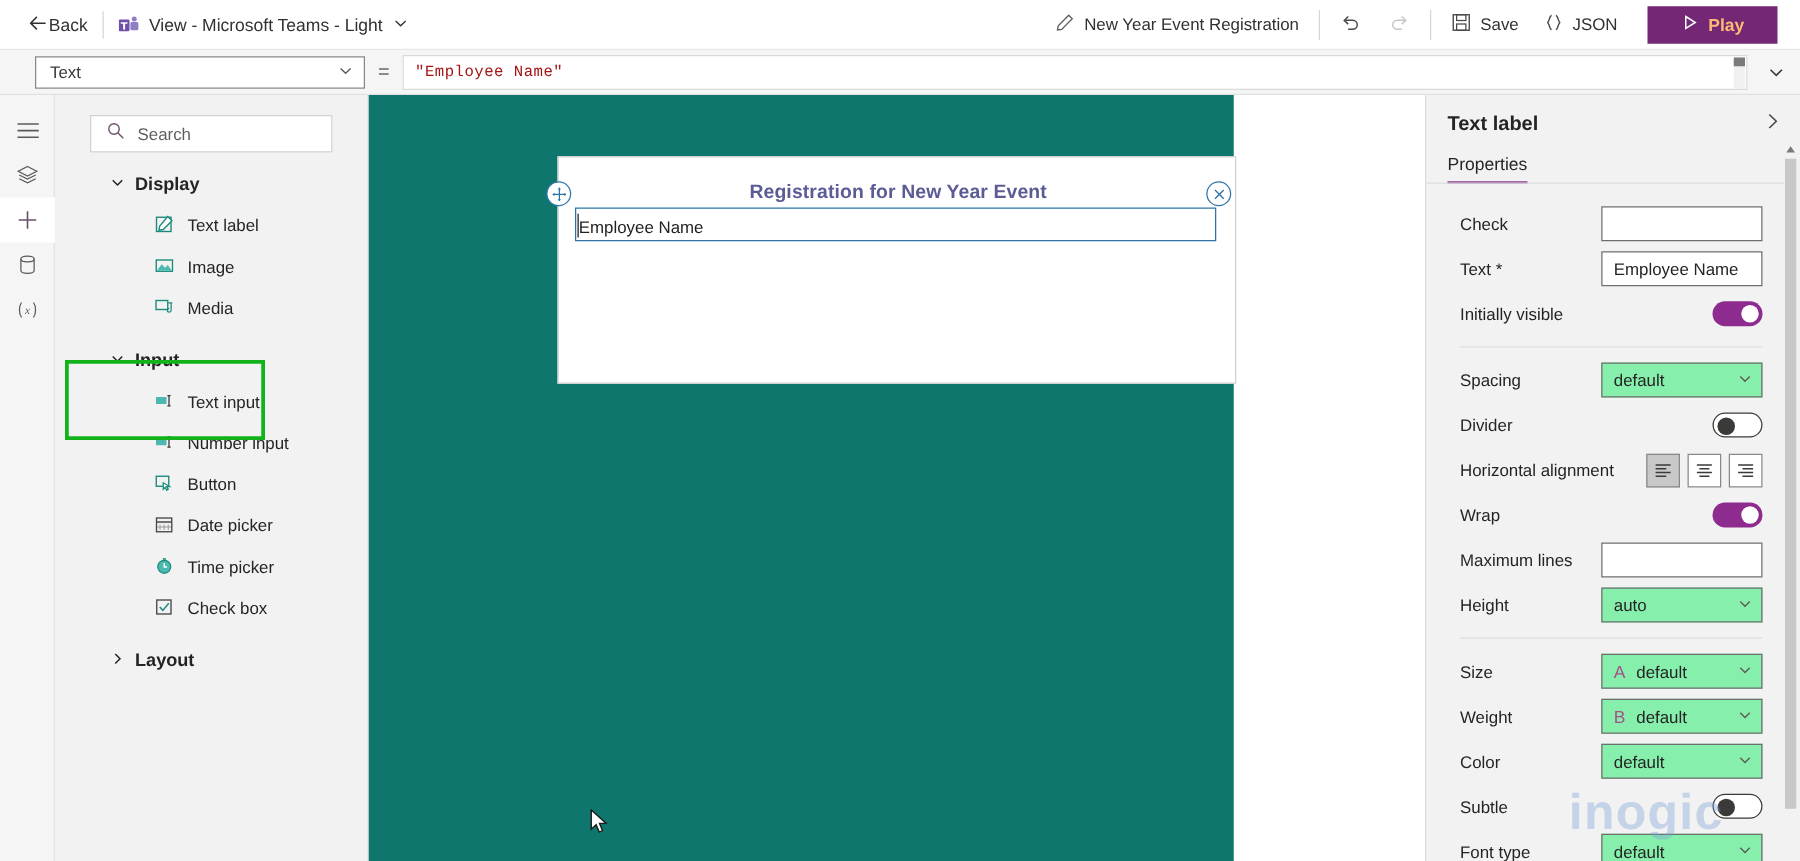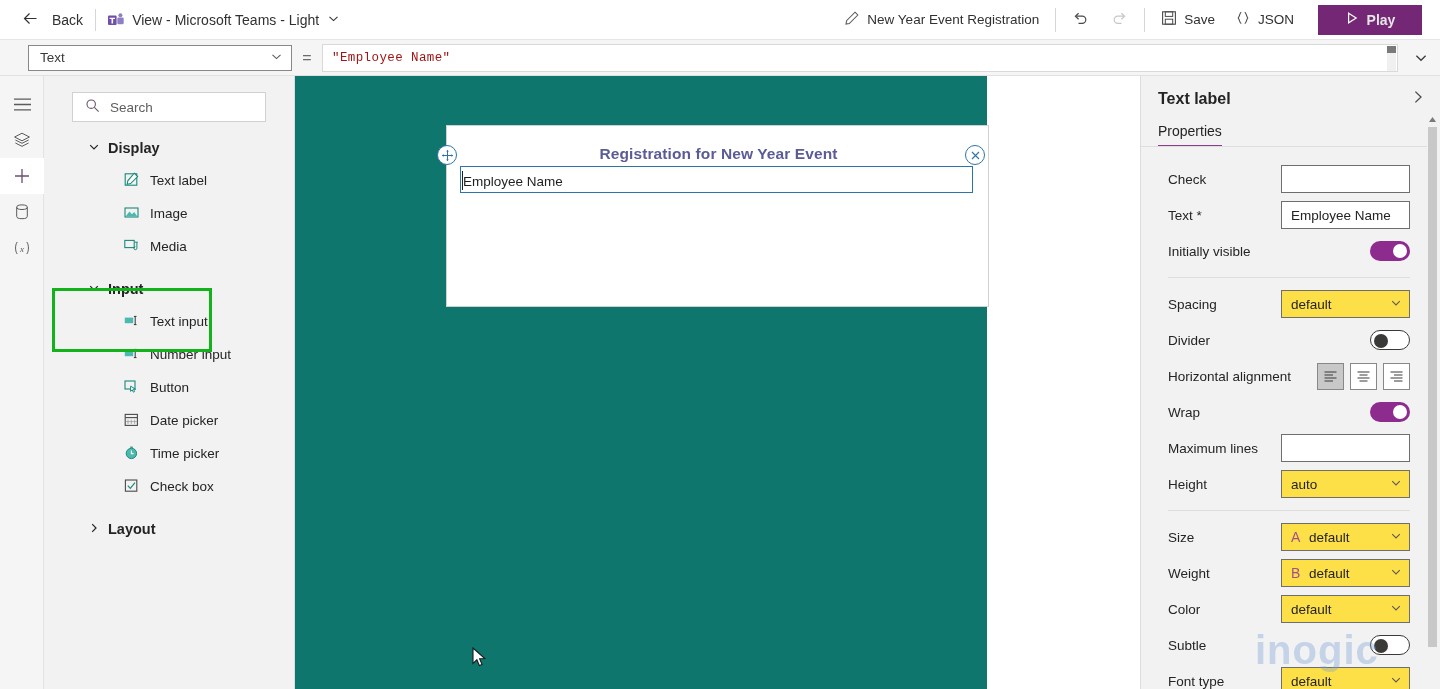--- a/index.html
+++ b/index.html
@@ -14,21 +14,21 @@
   .app { position: relative; width: 1440px; height: 689px; }
 
   
   .topbar {
     position: absolute; top: 0; left: 0; width: 1440px; height: 40px;
     background: #ffffff;
     display: flex; align-items: center;
     border-bottom: 1px solid #e6e6e6;
   }
   .tb-back {
-    display: flex; align-items: center; gap: 13px;
+    display: flex; align-items: center; gap: 0;
     margin-left: 22px; font-size: 14px; color: #323130; cursor: pointer;
   }
   .tb-sep {
     width: 1px; height: 22px; background: #d6d6d6; margin: 0 12px;
   }
   .tb-view {
     display: flex; align-items: center; gap: 8px;
     font-size: 14px; color: #323130; cursor: pointer;
   }
   .teams-ico { width: 16px; height: 16px; display:inline-block; }
@@ -36,21 +36,21 @@
   .tb-right { display: flex; align-items: center; height: 40px; }
   .tb-item {
     display: flex; align-items: center; gap: 7px;
     font-size: 13.5px; color: #323130; cursor: pointer;
     padding: 0 10px; height: 40px;
   }
   .tb-item.disabled { color: #c8c6c4; cursor: default; }
   .tb-divider { width: 1px; height: 24px; background: #d6d6d6; margin: 0 6px; }
   .play-btn {
     display: flex; align-items: center; justify-content: center; gap: 8px;
-    background: #742774; color: #e5e5e5;
+    background: #742774; color: #fdba74;
     width: 104px; height: 30px; margin-left: 14px; margin-right: 18px;
     font-size: 14px; font-weight: bold; cursor: pointer;
   }
 
   
   .formulabar {
     position: absolute; top: 40px; left: 0; width: 1440px; height: 36px;
     background: #f5f5f5; display: flex; align-items: center;
     border-bottom: 1px solid #e1e1e1;
   }
@@ -192,21 +192,21 @@
   .prow {
     display: flex; align-items: center; height: 36px; padding: 0 30px 0 27px;
   }
   .prow .plabel { flex: 1 1 auto; font-size: 13.5px; color: #242424; }
   .pinput {
     width: 129px; height: 28px; background: #ffffff; border: 1px solid #6e6e6e;
     display: flex; align-items: center; padding-left: 9px;
     font-size: 13.5px; color: #242424;
   }
   .pselect {
-    width: 129px; height: 28px; background: #fde047; border: 1px solid #6e6e6e;
+    width: 129px; height: 28px; background: #86efac; border: 1px solid #6e6e6e;
     display: flex; align-items: center; padding: 0 7px 0 9px;
     font-size: 13.5px; color: #242424; cursor: pointer; gap: 7px;
   }
   .pselect .lbl { flex: 1 1 auto; }
   .pselect .glyph { color: #a4508a; font-size: 14px; width: 11px; }
   .toggle {
     width: 40px; height: 20px; border-radius: 10px; position: relative; cursor: pointer;
   }
   .toggle .knob {
     position: absolute; top: 3px; width: 14px; height: 14px; border-radius: 50%;

